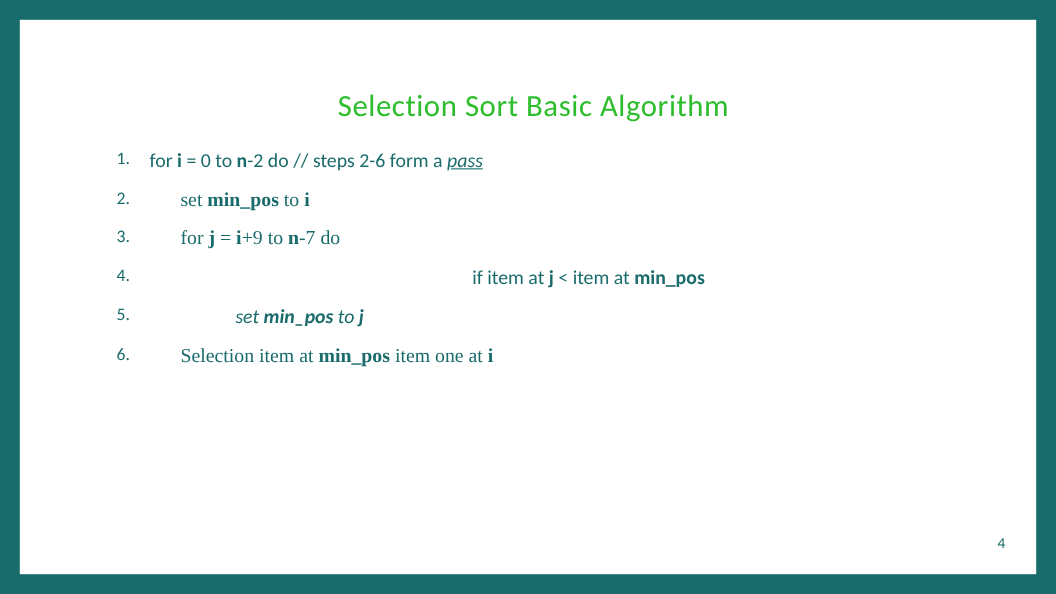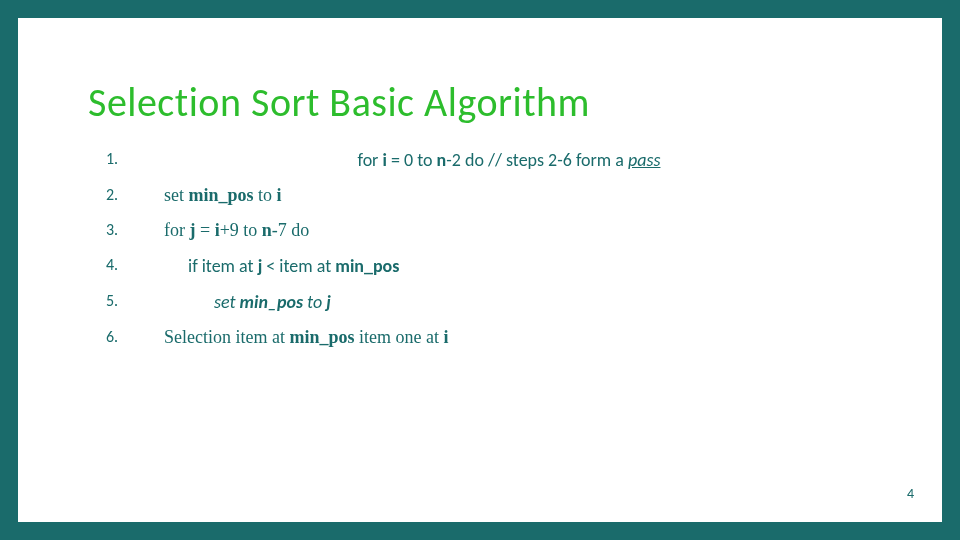--- a/index.html
+++ b/index.html
@@ -7,47 +7,48 @@
   .slide {
     width: 960px;
     height: 540px;
     position: relative;
     background: #fff;
     border: 18px solid #1a6b6b;
     padding: 60px 60px 40px 70px;
   }
   .title {
     color: #2dbd2d;
-    font-size: 40px;
+    font-size: 28px;
     font-weight: 400;
     margin-bottom: 22px;
     letter-spacing: 0.5px;
+    text-align: center;
   }
   .steps {
     list-style: none;
     color: #1a6b6b;
     font-size: 18px;
   }
   .steps li {
     display: flex;
     margin-bottom: 14px;
   }
   .num {
     width: 48px;
     flex-shrink: 0;
     text-align: left;
     padding-left: 18px;
     font-size: 16px;
   }
   .content {
     flex: 1;
   }
-  .indent1 { padding-left: 0px; text-align: center; }
+  .indent1 { padding-left: 0px; }
   .indent2 { padding-left: 28px; font-family: Liberation Serif, serif; }
-  .indent3 { padding-left: 52px; }
+  .indent3 { padding-left: 52px; text-align: center; }
   .indent4 { padding-left: 78px; font-style: italic; }
   .bold { font-weight: 600; }
   .udl { text-decoration: underline; }
   .italic { font-style: italic; }
   .page-num {
     position: absolute;
     right: 28px;
     bottom: 20px;
     color: #1a6b6b;
     font-size: 14px;

